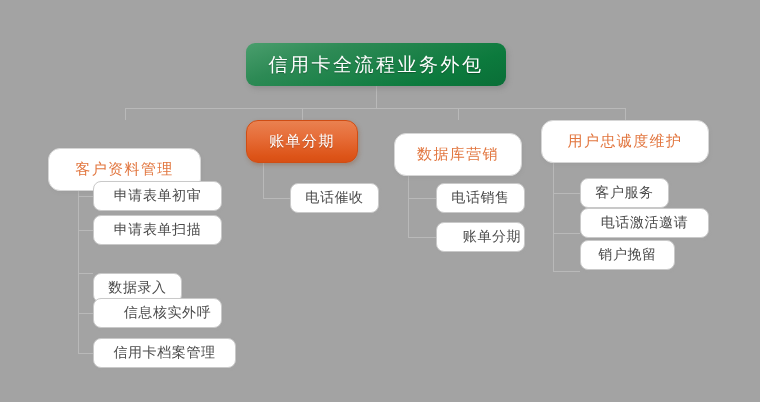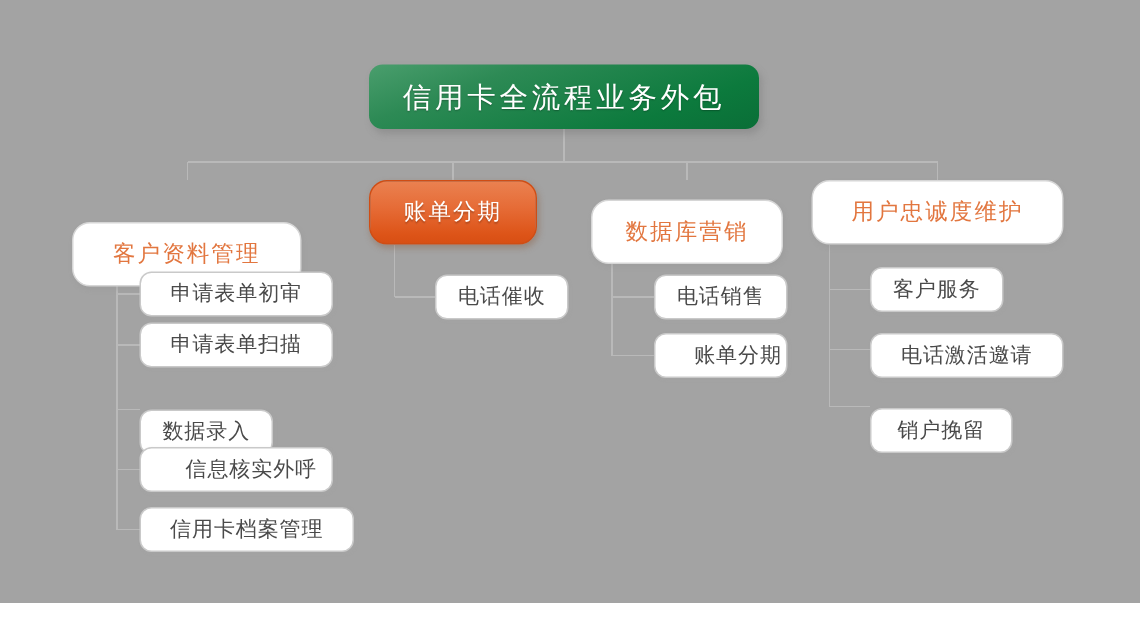--- a/index.html
+++ b/index.html
@@ -113,17 +113,17 @@
       <div class="node node-leaf" style="left: 93px; top: 258px; width: 89px; height: 30px; margin-top: 15px;">数据录入</div>
       <div class="node node-leaf" style="left: 93px; top: 298px; width: 129px; height: 30px; padding-left: 20px;">信息核实外呼</div>
       <div class="node node-leaf" style="left: 93px; top: 338px; width: 143px; height: 30px;">信用卡档案管理</div>
       <div class="node node-l2 is-highlighted" style="left: 246px; top: 120px; width: 112px; height: 43px;">账单分期</div>
       <div class="node node-leaf" style="left: 290px; top: 183px; width: 89px; height: 30px;">电话催收</div>
       <div class="node node-l2" style="left: 394px; top: 120px; width: 128px; height: 43px; margin-top: 13px;">数据库营销</div>
       <div class="node node-leaf" style="left: 436px; top: 183px; width: 89px; height: 30px;">电话销售</div>
       <div class="node node-leaf" style="left: 436px; top: 222px; width: 89px; height: 30px; padding-left: 23px;">账单分期</div>
       <div class="node node-l2" style="left: 541px; top: 120px; width: 168px; height: 43px;">用户忠诚度维护</div>
       <div class="node node-leaf" style="left: 580px; top: 178px; width: 89px; height: 30px;">客户服务</div>
-      <div class="node node-leaf" style="left: 580px; top: 222px; width: 129px; height: 30px;">电话激活邀请</div>
-      <div class="node node-leaf" style="left: 580px; top: 272px; width: 95px; height: 30px;">销户挽留</div>
+      <div class="node node-leaf" style="left: 580px; top: 208px; width: 129px; height: 30px;">电话激活邀请</div>
+      <div class="node node-leaf" style="left: 580px; top: 240px; width: 95px; height: 30px;">销户挽留</div>
     </div>
 
 </div>
 
 </body></html>

